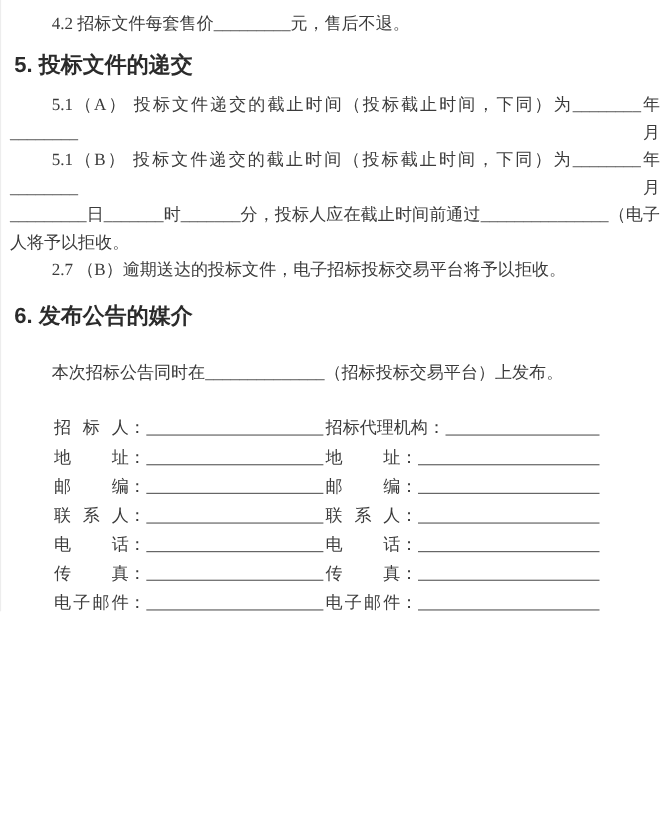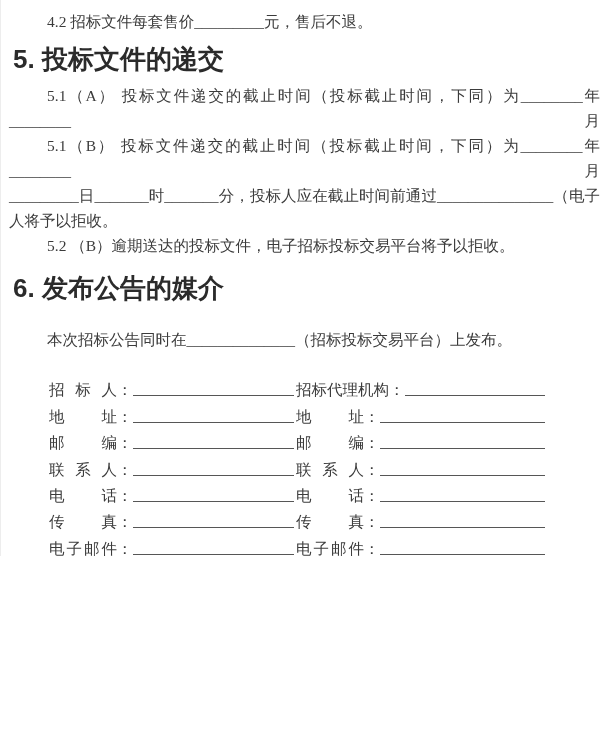--- a/index.html
+++ b/index.html
@@ -14,21 +14,21 @@
     color:#3b3b3b;
     overflow:hidden;
     padding-top:9px;
   }
   .ln { line-height:25px; margin:0 8px; }
   .ind { text-indent:38px; }
   .just { text-align:justify; text-align-last:justify; }
   .p-first { margin-top:7px; }
   .sec {
     font-family:"Liberation Sans","DejaVu Sans",sans-serif;
-    font-weight:bold; font-size:26px; line-height:26px;
+    font-weight:bold; font-size:20px; line-height:26px;
     color:#2b2b2b; margin:0 0 0 12px;
   }
   .h5 { margin-top:12px; margin-bottom:11px; }
   .h6 { margin-top:17px; margin-bottom:26px; }
   .h7 { margin-top:21px; }
   .rows { margin-top:23px; }
   .crow {
     display:flex; align-items:flex-end;
     height:26.4px; box-sizing:border-box;
     padding:0 63px 0 48px;
@@ -51,21 +51,21 @@
 <div class="page">
 
   <div class="ln ind">4.2 招标文件每套售价_________元，售后不退。</div>
 
   <section>
     <h2 class="sec h5">5. 投标文件的递交</h2>
     <div class="ln ind just p-first">5.1（A） 投标文件递交的截止时间（投标截止时间，下同）为________年________月</div>
     <div class="ln ind just">5.1（B） 投标文件递交的截止时间（投标截止时间，下同）为________年________月</div>
     <div class="ln just">_________日_______时_______分，投标人应在截止时间前通过_______________（电子</div>
     <div class="ln">人将予以拒收。</div>
-    <div class="ln ind">5.2 （B）逾期送达的投标文件，电子招标投标交易平台将予以拒收。</div>
+    <div class="ln ind">2.7 （B）逾期送达的投标文件，电子招标投标交易平台将予以拒收。</div>
   </section>
 
   <section>
     <h2 class="sec h6">6. 发布公告的媒介</h2>
     <div class="ln ind">本次招标公告同时在______________（招标投标交易平台）上发布。</div>
   </section>
 
   <section>
     <div class="rows">
   <div class="crow">

